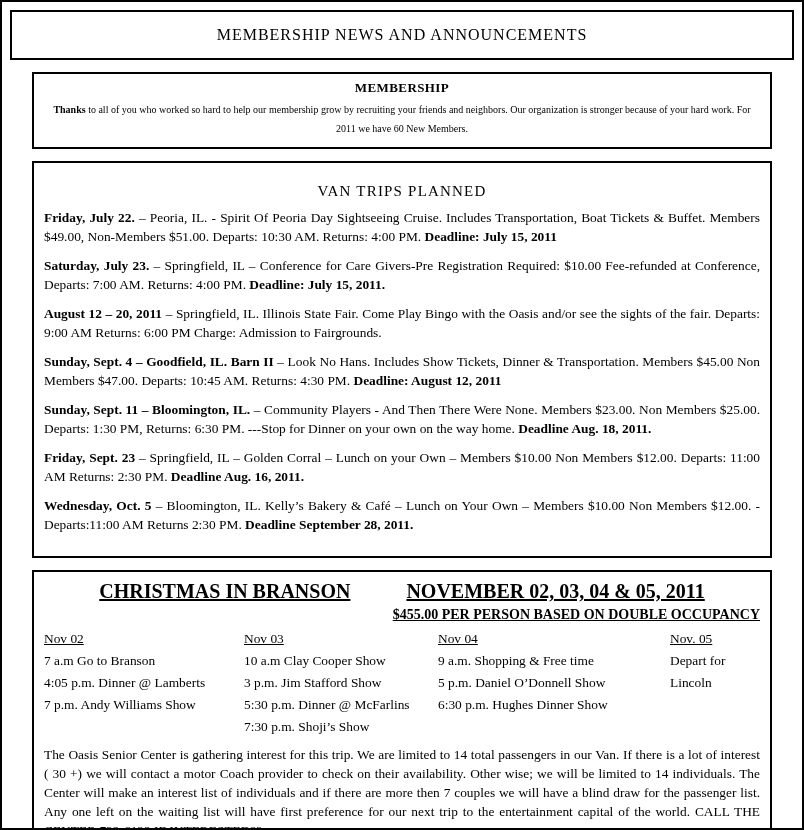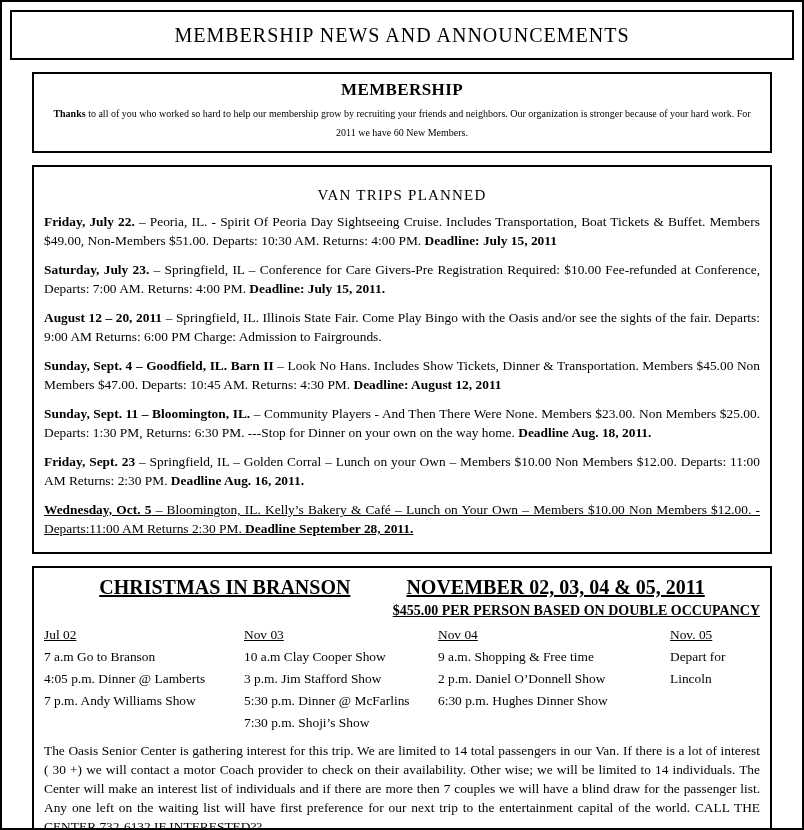--- a/index.html
+++ b/index.html
@@ -18,44 +18,44 @@
   }
   .box { border: 2px solid #000; background: #fff; }
 
   
   .title-box {
     height: 50px;
     display: flex; align-items: center; justify-content: center;
     margin-bottom: 12px;
   }
   .page-title {
-    font-size: 20px; font-weight: normal; letter-spacing: 1px;
+    font-size: 16px; font-weight: normal; letter-spacing: 1px;
   }
 
   .section { margin: 0 22px 12px 22px; }
 
   
   .membership-box { padding: 6px 16px 9px 16px; }
   .membership-heading {
-    text-align: center; font-weight: bold; font-size: 17px;
+    text-align: center; font-weight: bold; font-size: 13px;
     letter-spacing: 0.4px; margin-bottom: 4px;
   }
   .membership-body { text-align: center; font-size: 10px; line-height: 19px; }
 
   
   .vantrips-box { padding: 20px 10px 10px 10px; }
   .vantrips-heading {
     text-align: center; font-size: 15px; font-weight: normal;
     letter-spacing: 1.2px; margin-bottom: 8px;
   }
   .trip {
     font-size: 13.4px; line-height: 19px;
     text-align: justify; margin-bottom: 10px;
   }
-  .trip:last-child { margin-bottom: 4px; text-decoration: underline; }
+  .trip:last-child { margin-bottom: 12px; }
   .trip b { font-weight: bold; }
 
   
   .branson-box { padding: 8px 10px 8px 10px; }
   .branson-title-line {
     text-align: center; font-size: 20px; font-weight: bold; margin-bottom: 4px;
   }
   .title-gap { display: inline-block; width: 56px; }
   .u { text-decoration: underline; }
   .branson-price { text-align: right; font-size: 14px; font-weight: bold; margin-bottom: 8px; }
@@ -100,38 +100,38 @@
 
   <p class="trip"><b class="trip-lead">Wednesday, Oct. 5</b><span class="trip-body"> – Bloomington, IL. Kelly’s Bakery &amp; Café – Lunch on Your Own – Members $10.00 Non Members $12.00. - Departs:11:00 AM Returns 2:30 PM. </span><b class="trip-deadline">Deadline  September 28, 2011.</b></p>
 </div>
   </div>
 
   <div class="box section branson-box">
     <div class="branson-title-line"><span class="u">CHRISTMAS IN BRANSON</span><span class="title-gap"></span><span class="u">NOVEMBER 02, 03, 04 &amp; 05, 2011</span></div>
     <div class="branson-price"><span class="u">$455.00 PER PERSON BASED ON DOUBLE OCCUPANCY</span></div>
     <div class="branson-grid">
   <div class="branson-col">
-    <div class="day-header">Jul 02</div>
+    <div class="day-header">Nov 02</div>
   <div class="day-item">7 a.m Go to Branson</div>
           <div class="day-item">4:05 p.m. Dinner @  Lamberts</div>
           <div class="day-item">7 p.m. Andy Williams Show</div>
         </div>
 
   <div class="branson-col">
     <div class="day-header">Nov 03</div>
   <div class="day-item">10 a.m Clay Cooper Show</div>
           <div class="day-item">3 p.m. Jim Stafford Show</div>
           <div class="day-item">5:30 p.m. Dinner @ McFarlins</div>
           <div class="day-item">7:30 p.m. Shoji’s Show</div>
         </div>
 
   <div class="branson-col">
     <div class="day-header">Nov 04</div>
   <div class="day-item">9 a.m. Shopping &amp; Free time</div>
-          <div class="day-item">2 p.m. Daniel O’Donnell Show</div>
+          <div class="day-item">5 p.m. Daniel O’Donnell Show</div>
           <div class="day-item">6:30 p.m. Hughes Dinner Show</div>
         </div>
 
   <div class="branson-col">
     <div class="day-header">Nov. 05</div>
   <div class="day-item">Depart for</div>
           <div class="day-item">Lincoln</div>
         </div>
 </div>
     <p class="branson-note">The Oasis Senior Center is gathering interest for this trip. We are limited to 14 total passengers in our Van. If there is a lot of interest ( 30 +)  we will contact a motor Coach provider to check on their availability. Other wise; we will be limited to 14 individuals. The Center will make an interest list of individuals and if there are more then 7 couples we will have a blind draw for the passenger list. Any one left on the waiting list will have first preference for our next trip to the entertainment capital of the world. CALL THE CENTER 732-6132 IF INTERESTED??</p>

